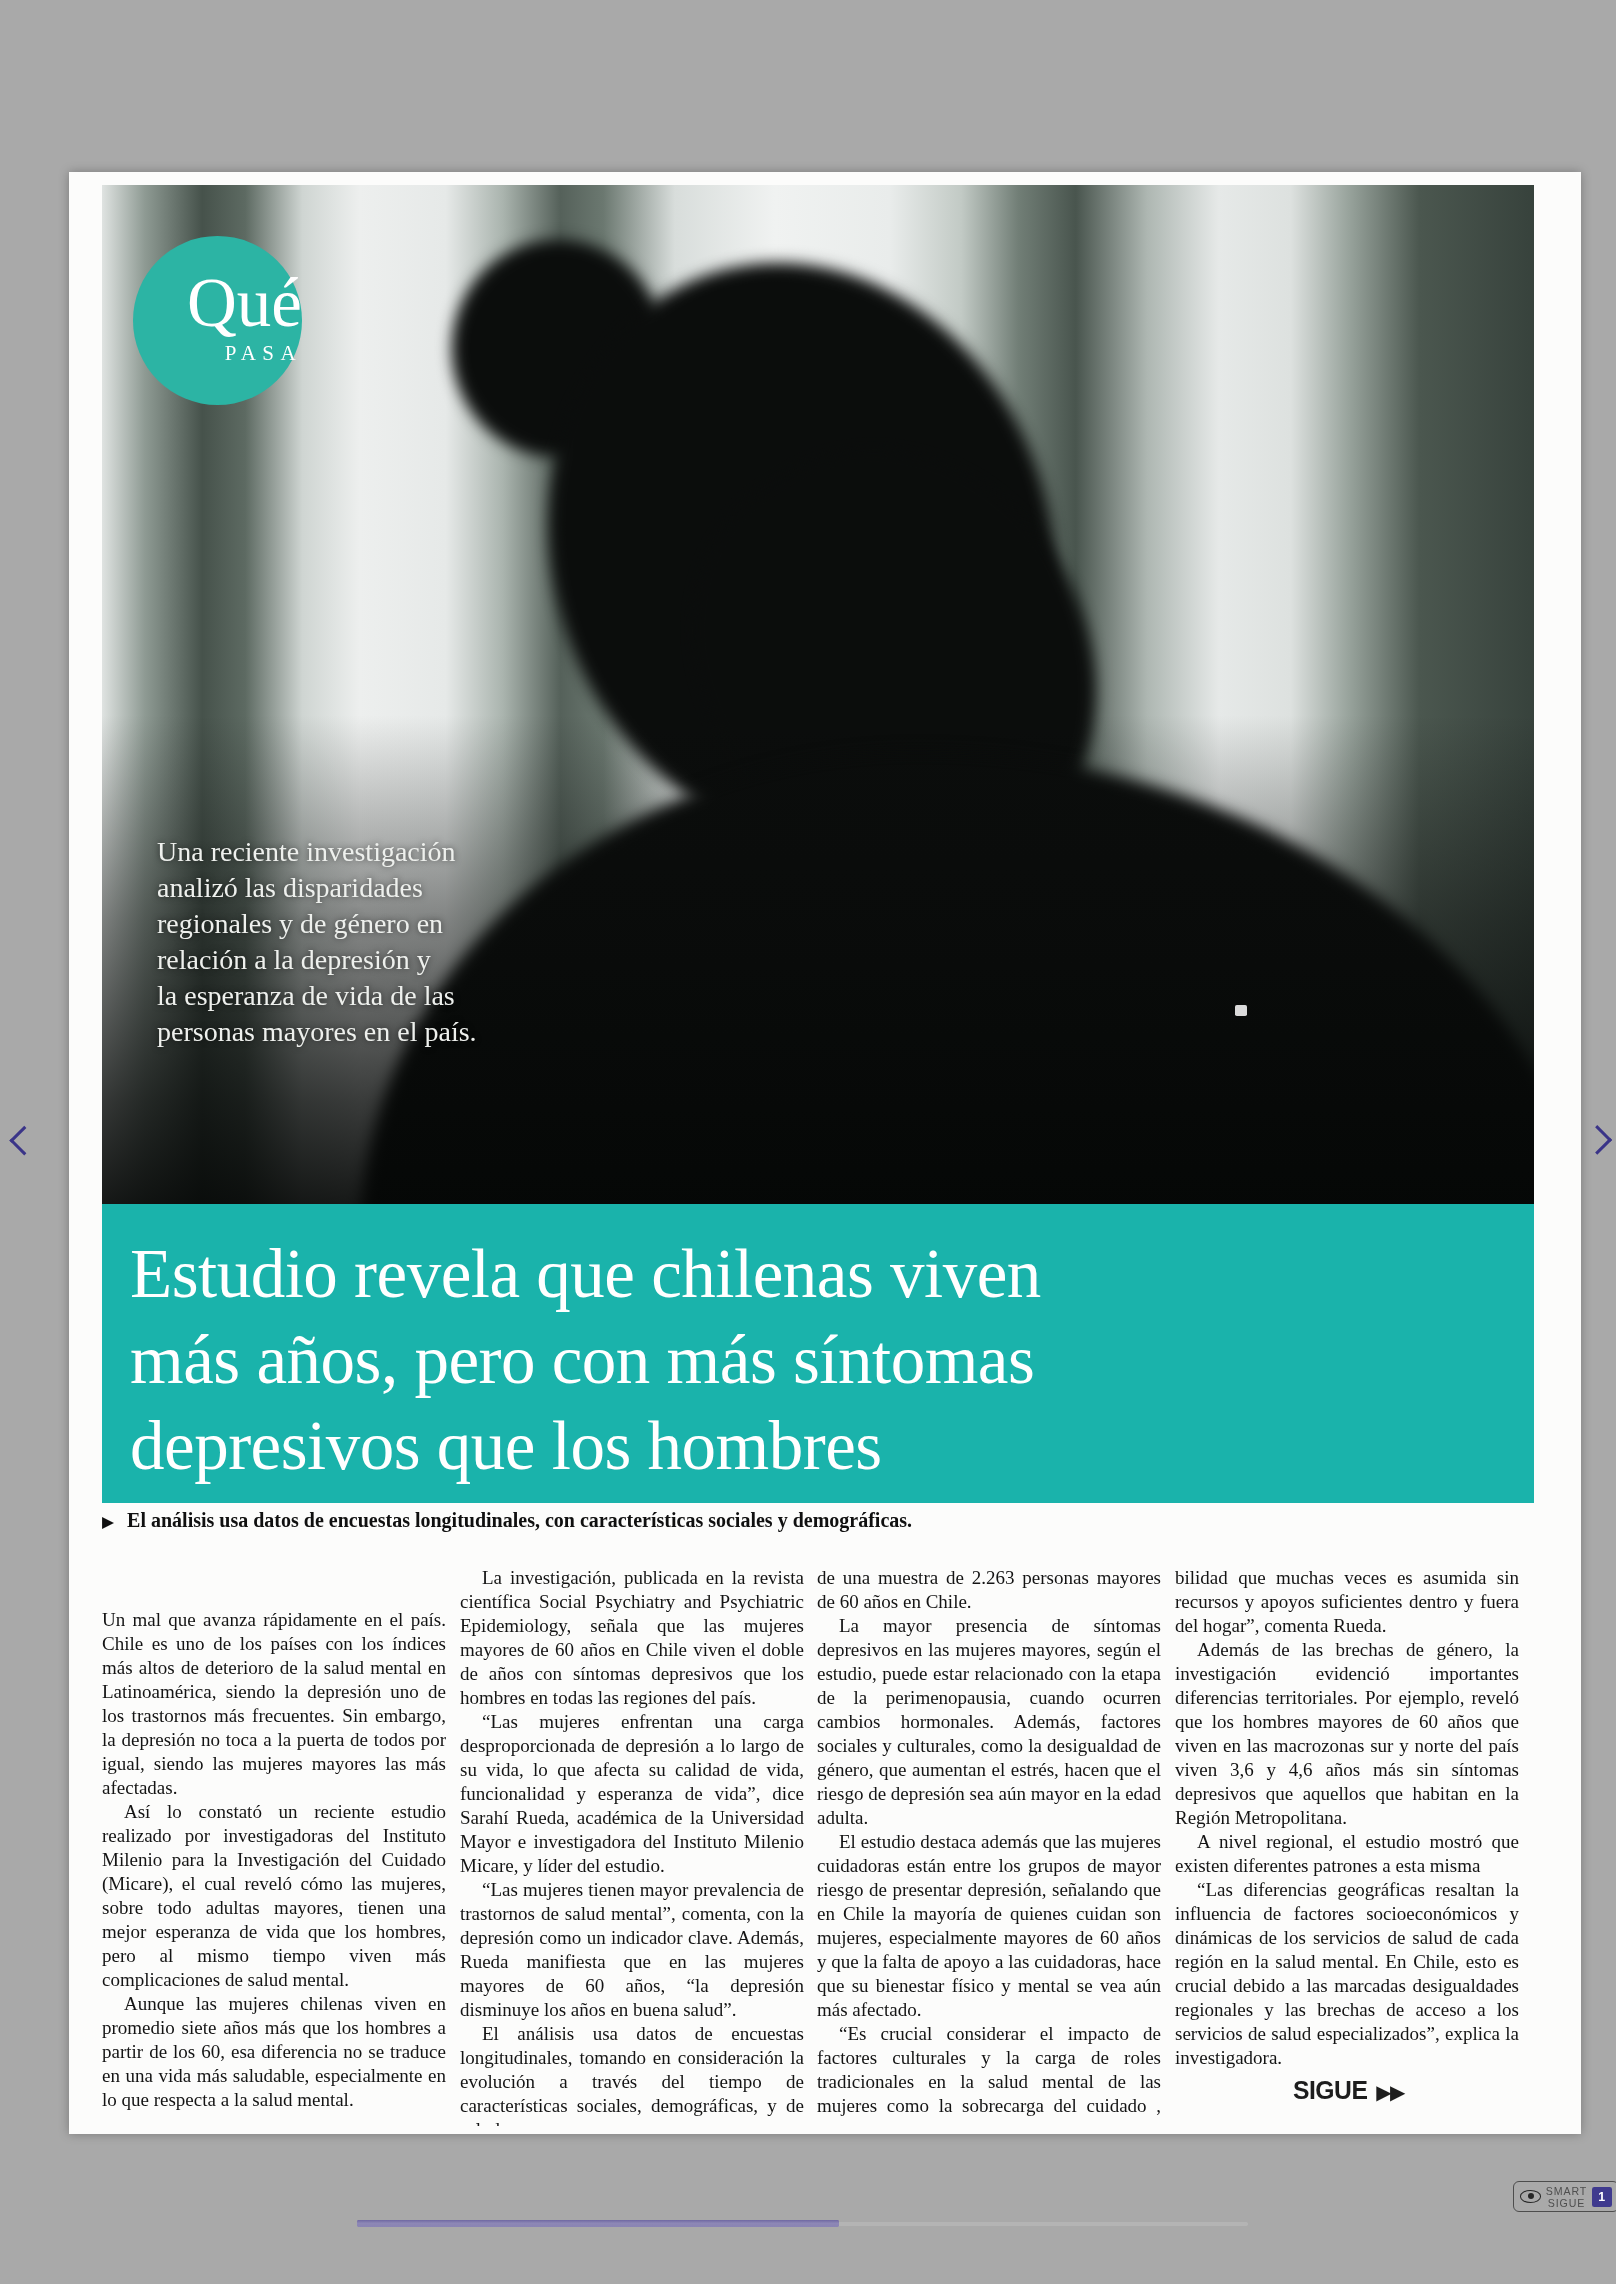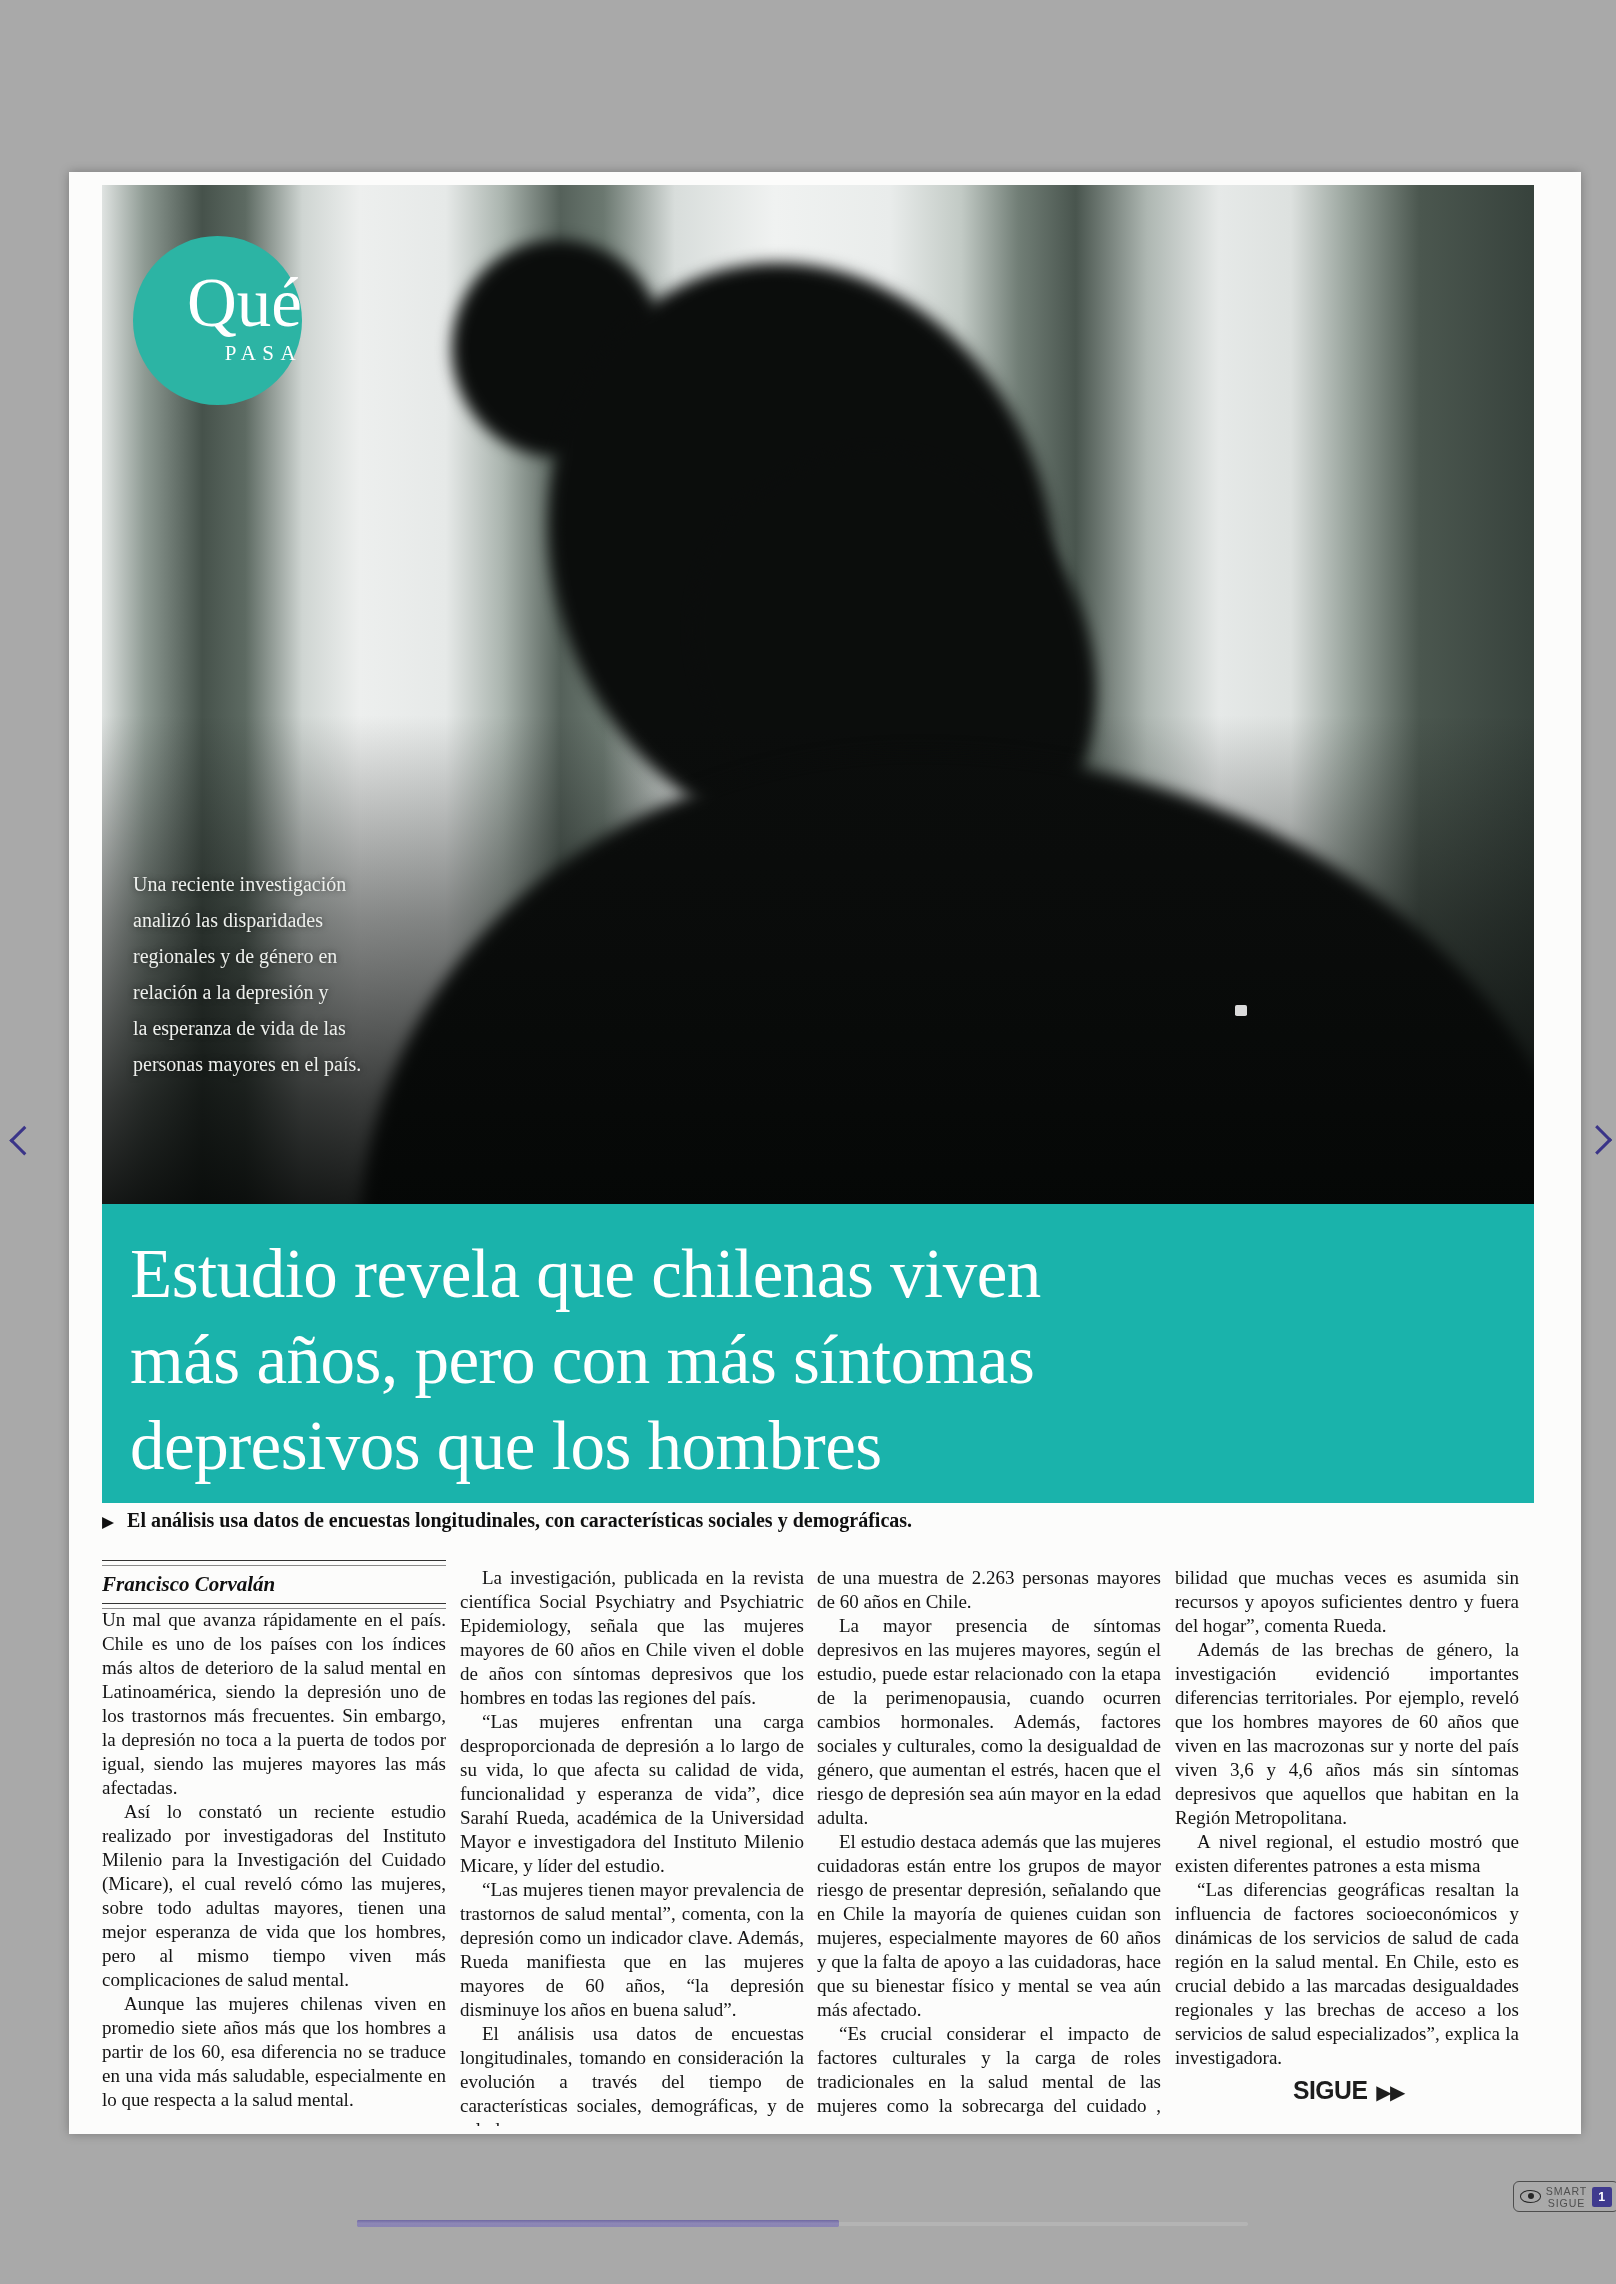--- a/index.html
+++ b/index.html
@@ -46,22 +46,22 @@
   .photo-shade{position:absolute;left:0;top:0;right:0;bottom:0;
                background:linear-gradient(180deg,rgba(8,10,9,0) 52%,rgba(8,10,9,.45) 72%,rgba(6,8,7,.78) 90%,rgba(5,7,6,.92) 100%);}
   .watermark{position:absolute;left:1133px;top:820px;width:12.4px;height:11px;background:rgba(255,255,255,.85);
              border-radius:1.8px;}
 
   .logo{position:absolute;left:64px;top:64px;width:169px;height:169px;border-radius:50%;
         background:#2cb4a4;color:#fff;text-align:right;}
   .logo .w1{display:block;margin-top:33px;font-size:69px;line-height:69px;}
   .logo .w2{display:block;margin-top:2.8px;margin-left:29.5px;font-size:21px;letter-spacing:6.4px;}
 
-  .caption{position:absolute;left:64px;top:662px;color:#eef0ed;font-size:20px;line-height:36px;
-           white-space:pre-line;text-shadow:0 0 6.4px rgba(0,0,0,.6);margin-top:32px;}
+  .caption{position:absolute;left:88px;top:662px;color:#eef0ed;font-size:28px;line-height:36px;
+           white-space:pre-line;text-shadow:0 0 6.4px rgba(0,0,0,.6);}
 
   .banner{position:absolute;left:33px;top:1032px;width:1432px;height:299px;background:#1ab3ab;box-sizing:border-box;}
   .headline{margin:0;padding:27px 0 0 28px;color:#ffffff;font-weight:normal;font-size:69px;line-height:86px;
             white-space:pre-line;letter-spacing:-0.5px;}
 
   .kicker{position:absolute;left:33px;top:1337px;display:flex;align-items:baseline;gap:13px;color:#101010;}
   .kicker .bullet{font-family:"DejaVu Sans",sans-serif;font-size:15.7px;}
   .kicker .ktext{font-size:20px;font-weight:bold;}
 
   .byline-block{position:absolute;left:33px;top:1388px;width:344px;}
@@ -118,25 +118,20 @@
     <h1 class="headline">Estudio revela que chilenas viven
 más años, pero con más síntomas
 depresivos que los hombres</h1>
   </div>
 
   <div class="kicker">
     <span class="bullet">▶</span>
     <span class="ktext">El análisis usa datos de encuestas longitudinales, con características sociales y demográficas.</span>
   </div>
 
-  <div class="byline-block">
-    <div class="rule"></div>
-    <div class="byline">Francisco Corvalán</div>
-    <div class="rule"></div>
-  </div>
 
   <div class="col col1">
       <p class="">Un mal que avanza rápidamente en el país. Chile es uno de los países con los índices más altos de deterioro de la salud mental en Latinoamérica, siendo la depresión uno de los trastornos más frecuentes. Sin embargo, la depresión no toca a la puerta de todos por igual, siendo las mujeres mayores las más afectadas.</p>
       <p class="indent">Así lo constató un reciente estudio realizado por investigadoras del Instituto Milenio para la Investigación del Cuidado (Micare), el cual reveló cómo las mujeres, sobre todo adultas mayores, tienen una mejor esperanza de vida que los hombres, pero al mismo tiempo viven más complicaciones de salud mental.</p>
       <p class="indent">Aunque las mujeres chilenas viven en promedio siete años más que los hombres a partir de los 60, esa diferencia no se traduce en una vida más saludable, especialmente en lo que respecta a la salud mental.</p>
     </div>
   <div class="col col2">
       <p class="indent">La investigación, publicada en la revista científica Social Psychiatry and Psychiatric Epidemiology, señala que las mujeres mayores de 60 años en Chile viven el doble de años con síntomas depresivos que los hombres en todas las regiones del país.</p>
       <p class="indent">“Las mujeres enfrentan una carga desproporcionada de depresión a lo largo de su vida, lo que afecta su calidad de vida, funcionalidad y esperanza de vida”, dice Sarahí Rueda, académica de la Universidad Mayor e investigadora del Instituto Milenio Micare, y líder del estudio.</p>
       <p class="indent">“Las mujeres tienen mayor prevalencia de trastornos de salud mental”, comenta, con la depresión como un indicador clave. Además, Rueda manifiesta que en las mujeres mayores de 60 años, “la depresión disminuye los años en buena salud”.</p>

